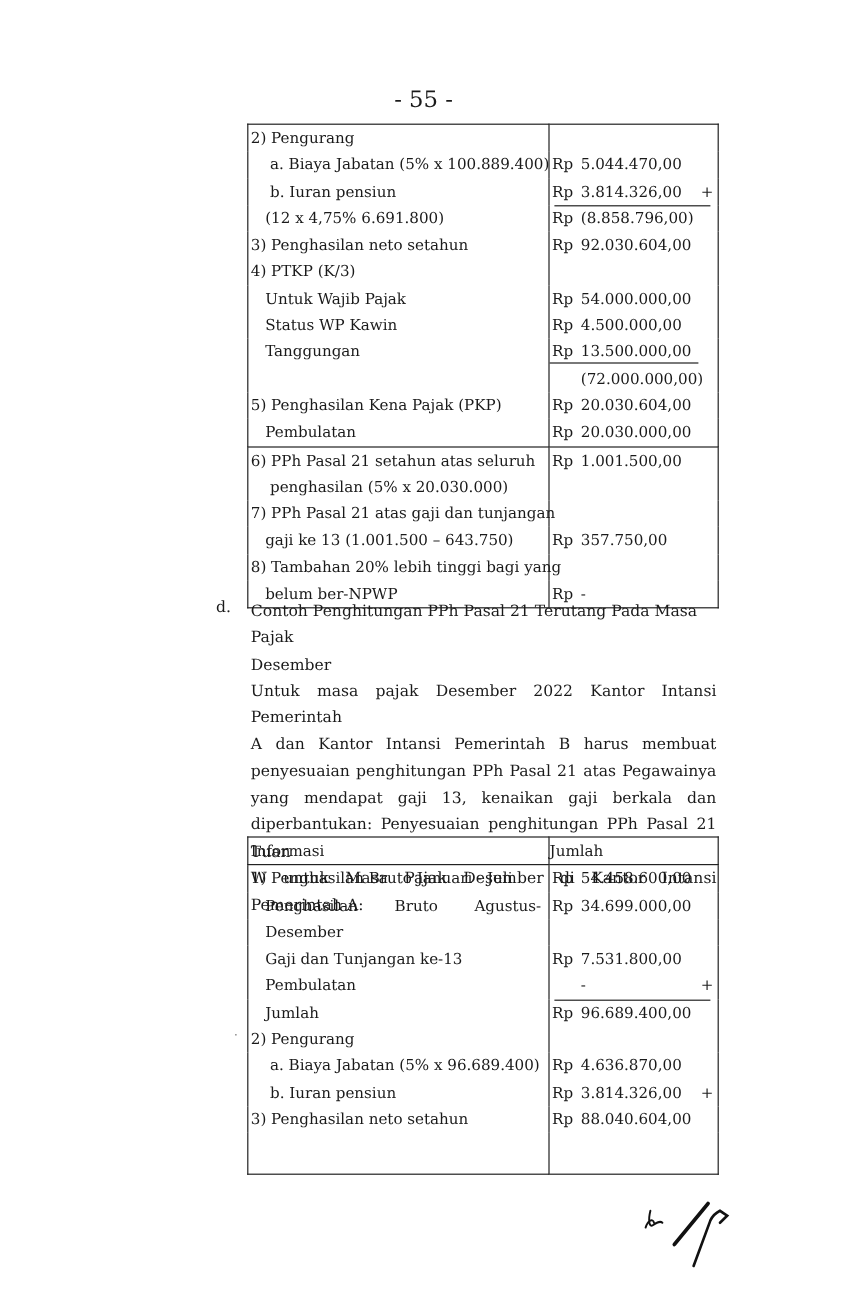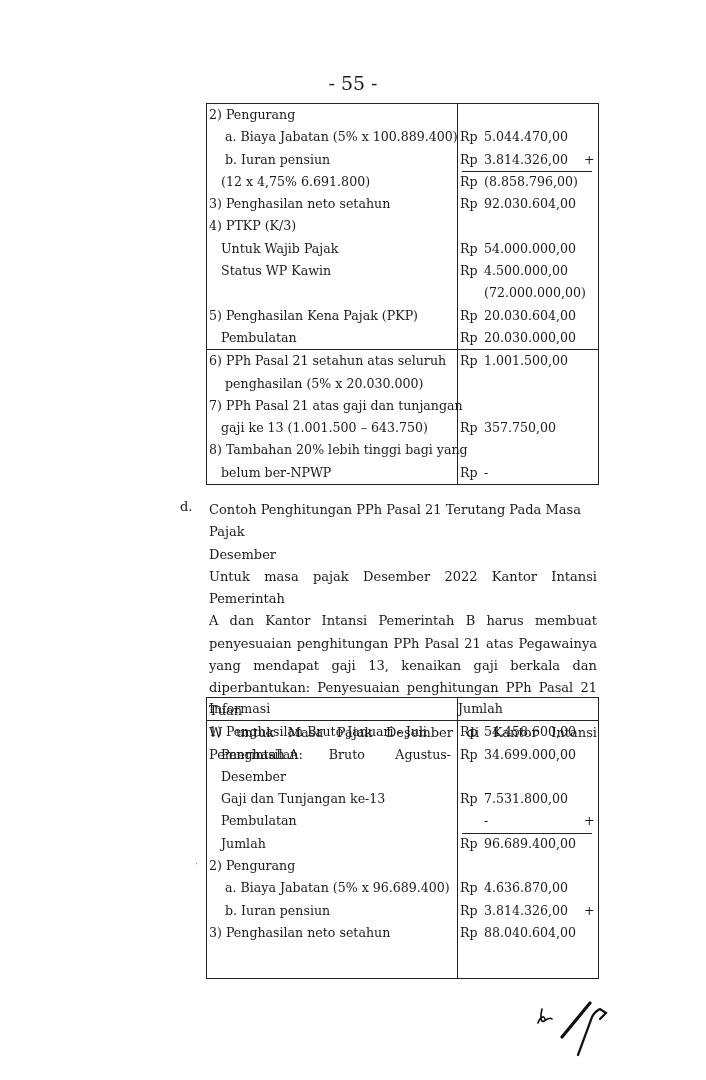--- a/index.html
+++ b/index.html
@@ -63,20 +63,24 @@
     <td class="c-left">4) PTKP (K/3)</td>
     <td class="c-right"></td>
   </tr>
   <tr>
     <td class="c-left ind2">Untuk Wajib Pajak</td>
     <td class="c-right"><span class="rp">Rp</span><span class="amt">54.000.000,00</span></td>
   </tr>
   <tr>
     <td class="c-left ind2">Status WP Kawin</td>
     <td class="c-right"><span class="rp">Rp</span><span class="amt">4.500.000,00</span></td>
+  </tr>
+  <tr>
+    <td class="c-left ind2">Tanggungan</td>
+    <td class="c-right"><span class="ul"><span class="rp">Rp</span><span class="amt">13.500.000,00</span></span></td>
   </tr>
   <tr>
     <td class="c-left"></td>
     <td class="c-right"><span class="rp"></span><span class="amt">(72.000.000,00)</span></td>
   </tr>
   <tr>
     <td class="c-left">5) Penghasilan Kena Pajak (PKP)</td>
     <td class="c-right"><span class="rp">Rp</span><span class="amt">20.030.604,00</span></td>
   </tr>
   <tr class="bb">

